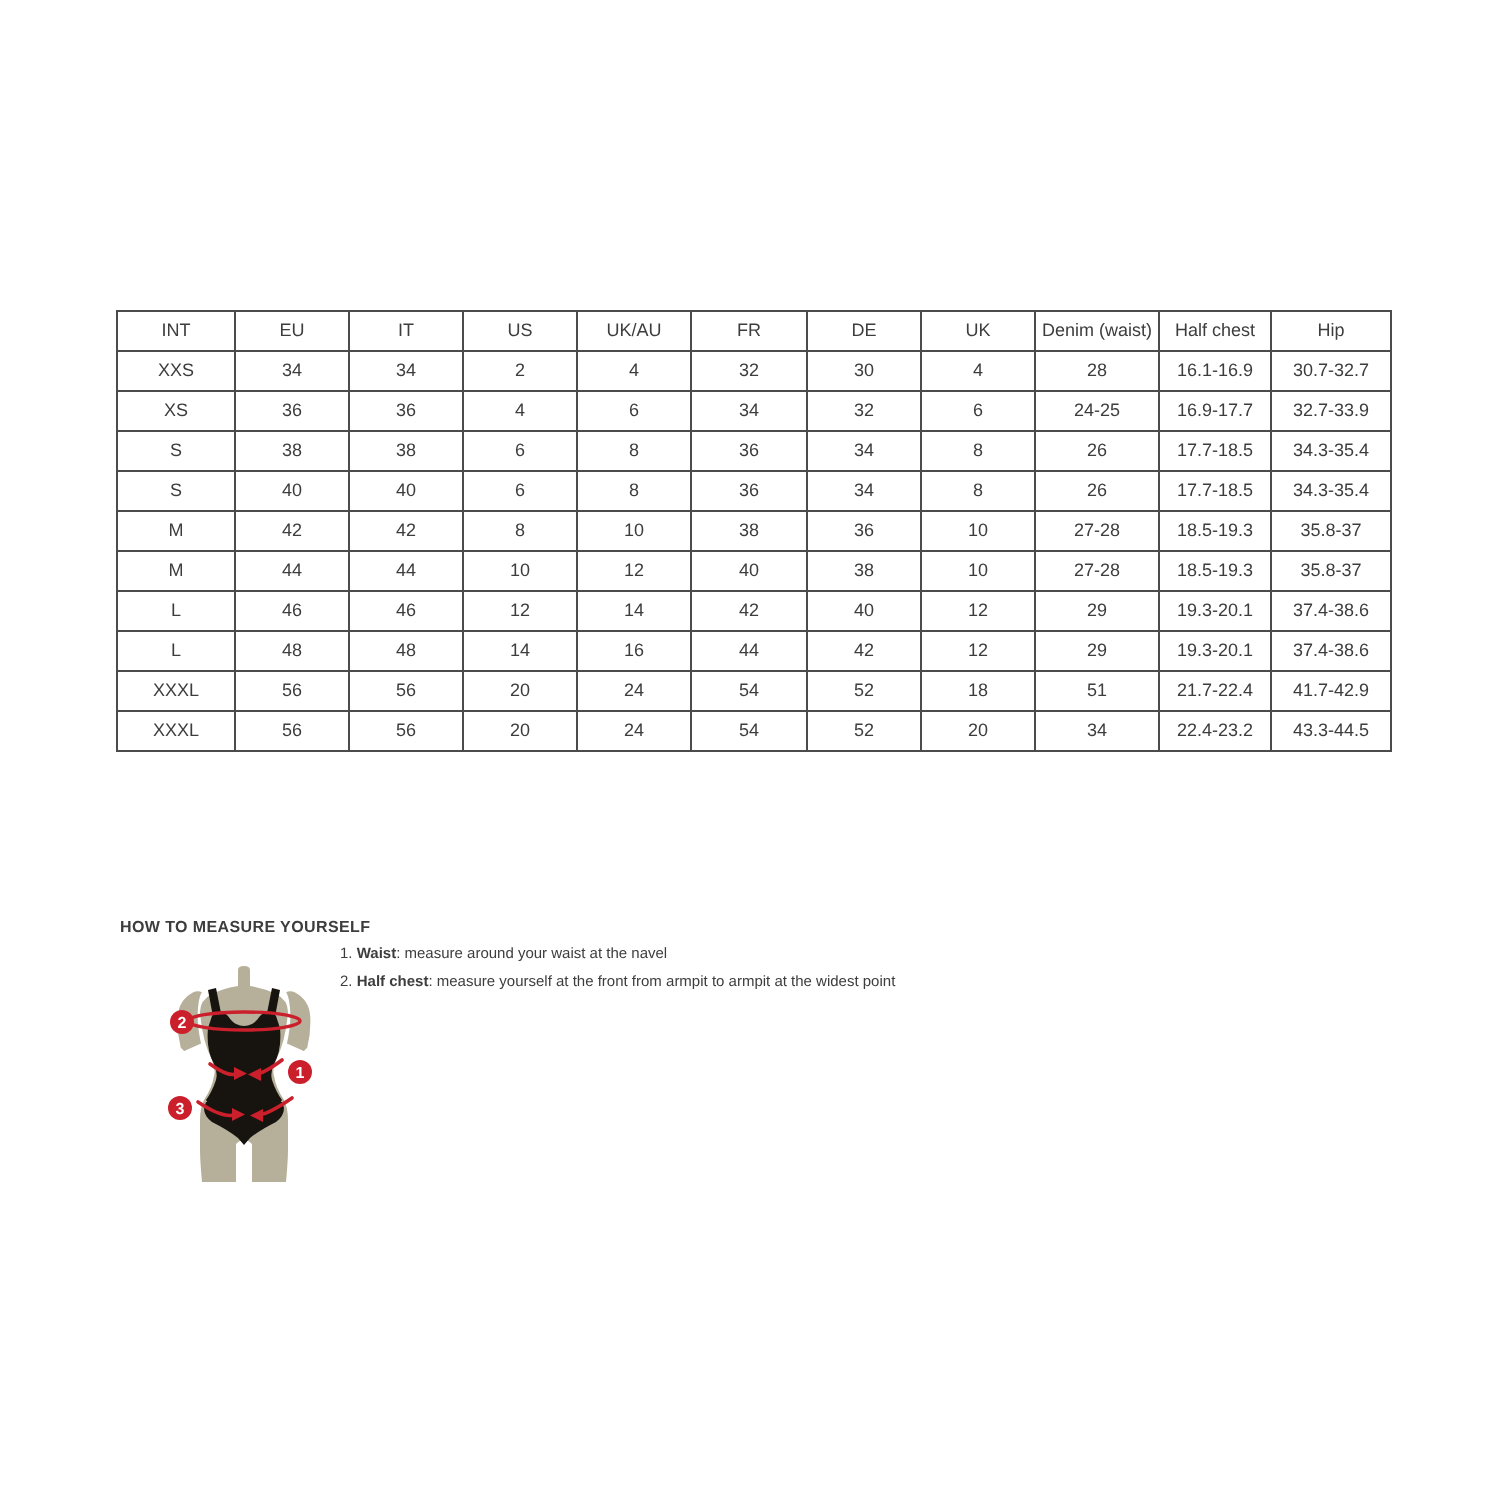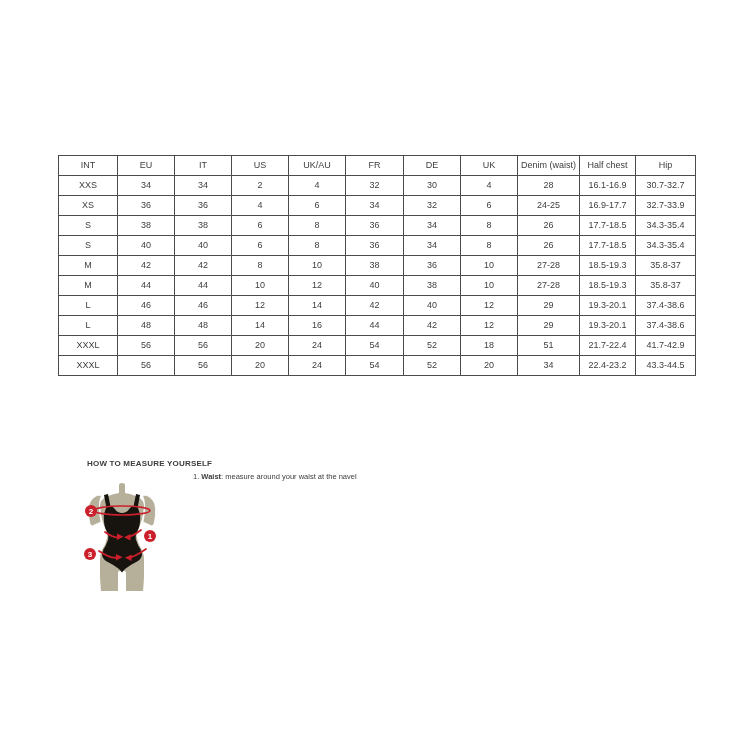--- a/index.html
+++ b/index.html
@@ -22,30 +22,30 @@
   }
   table.size-chart th, table.size-chart td{
     border:1px solid var(--border);
     font-weight:400;font-size:9px;line-height:1;
     color:var(--text);text-align:center;vertical-align:middle;
     height:19px;padding:0 1px;white-space:nowrap;overflow:hidden;
   }
   
   .measure-title{
     position:absolute;left:60px;top:459px;
-    font-size:8px;font-weight:bold;letter-spacing:0.2px;color:var(--text);margin-left:27px;
+    font-size:8px;font-weight:bold;letter-spacing:0.2px;color:var(--text);
   }
   .figure-wrap{
     position:absolute;left:80px;top:480px;width:84px;height:115px;
   }
   .instructions{
     position:absolute;left:170px;top:472px;width:330px;
     font-size:7.5px;color:var(--text);
   }
-  .instr-line{line-height:9px;margin-bottom:5px;white-space:nowrap;margin-left:23px;}
+  .instr-line{line-height:9px;margin-bottom:5px;white-space:nowrap;}
   .instr-line b{font-weight:bold;}
   .marker-num{
     font-size:8px;font-weight:bold;
     font-family:"Liberation Sans", sans-serif;
   }
 </style>
 </head>
 <body>
 
 <table class="size-chart">
@@ -250,13 +250,14 @@
     </g>
     <g>
       <circle cx="10" cy="74" r="6" style="fill:var(--accent)"></circle>
       <text class="marker-num" x="10" y="77" text-anchor="middle" fill="#ffffff">3</text>
     </g>
   </svg>
 </div>
 
 <div class="instructions">
   <div class="instr-line"><span>1.</span> <b>Waist</b><span>: measure around your waist at the navel</span></div>
+  <div class="instr-line"><span>2.</span> <b>Half chest</b><span>: measure yourself at the front from armpit to armpit at the widest point</span></div>
 </div>
 
 </body></html>

